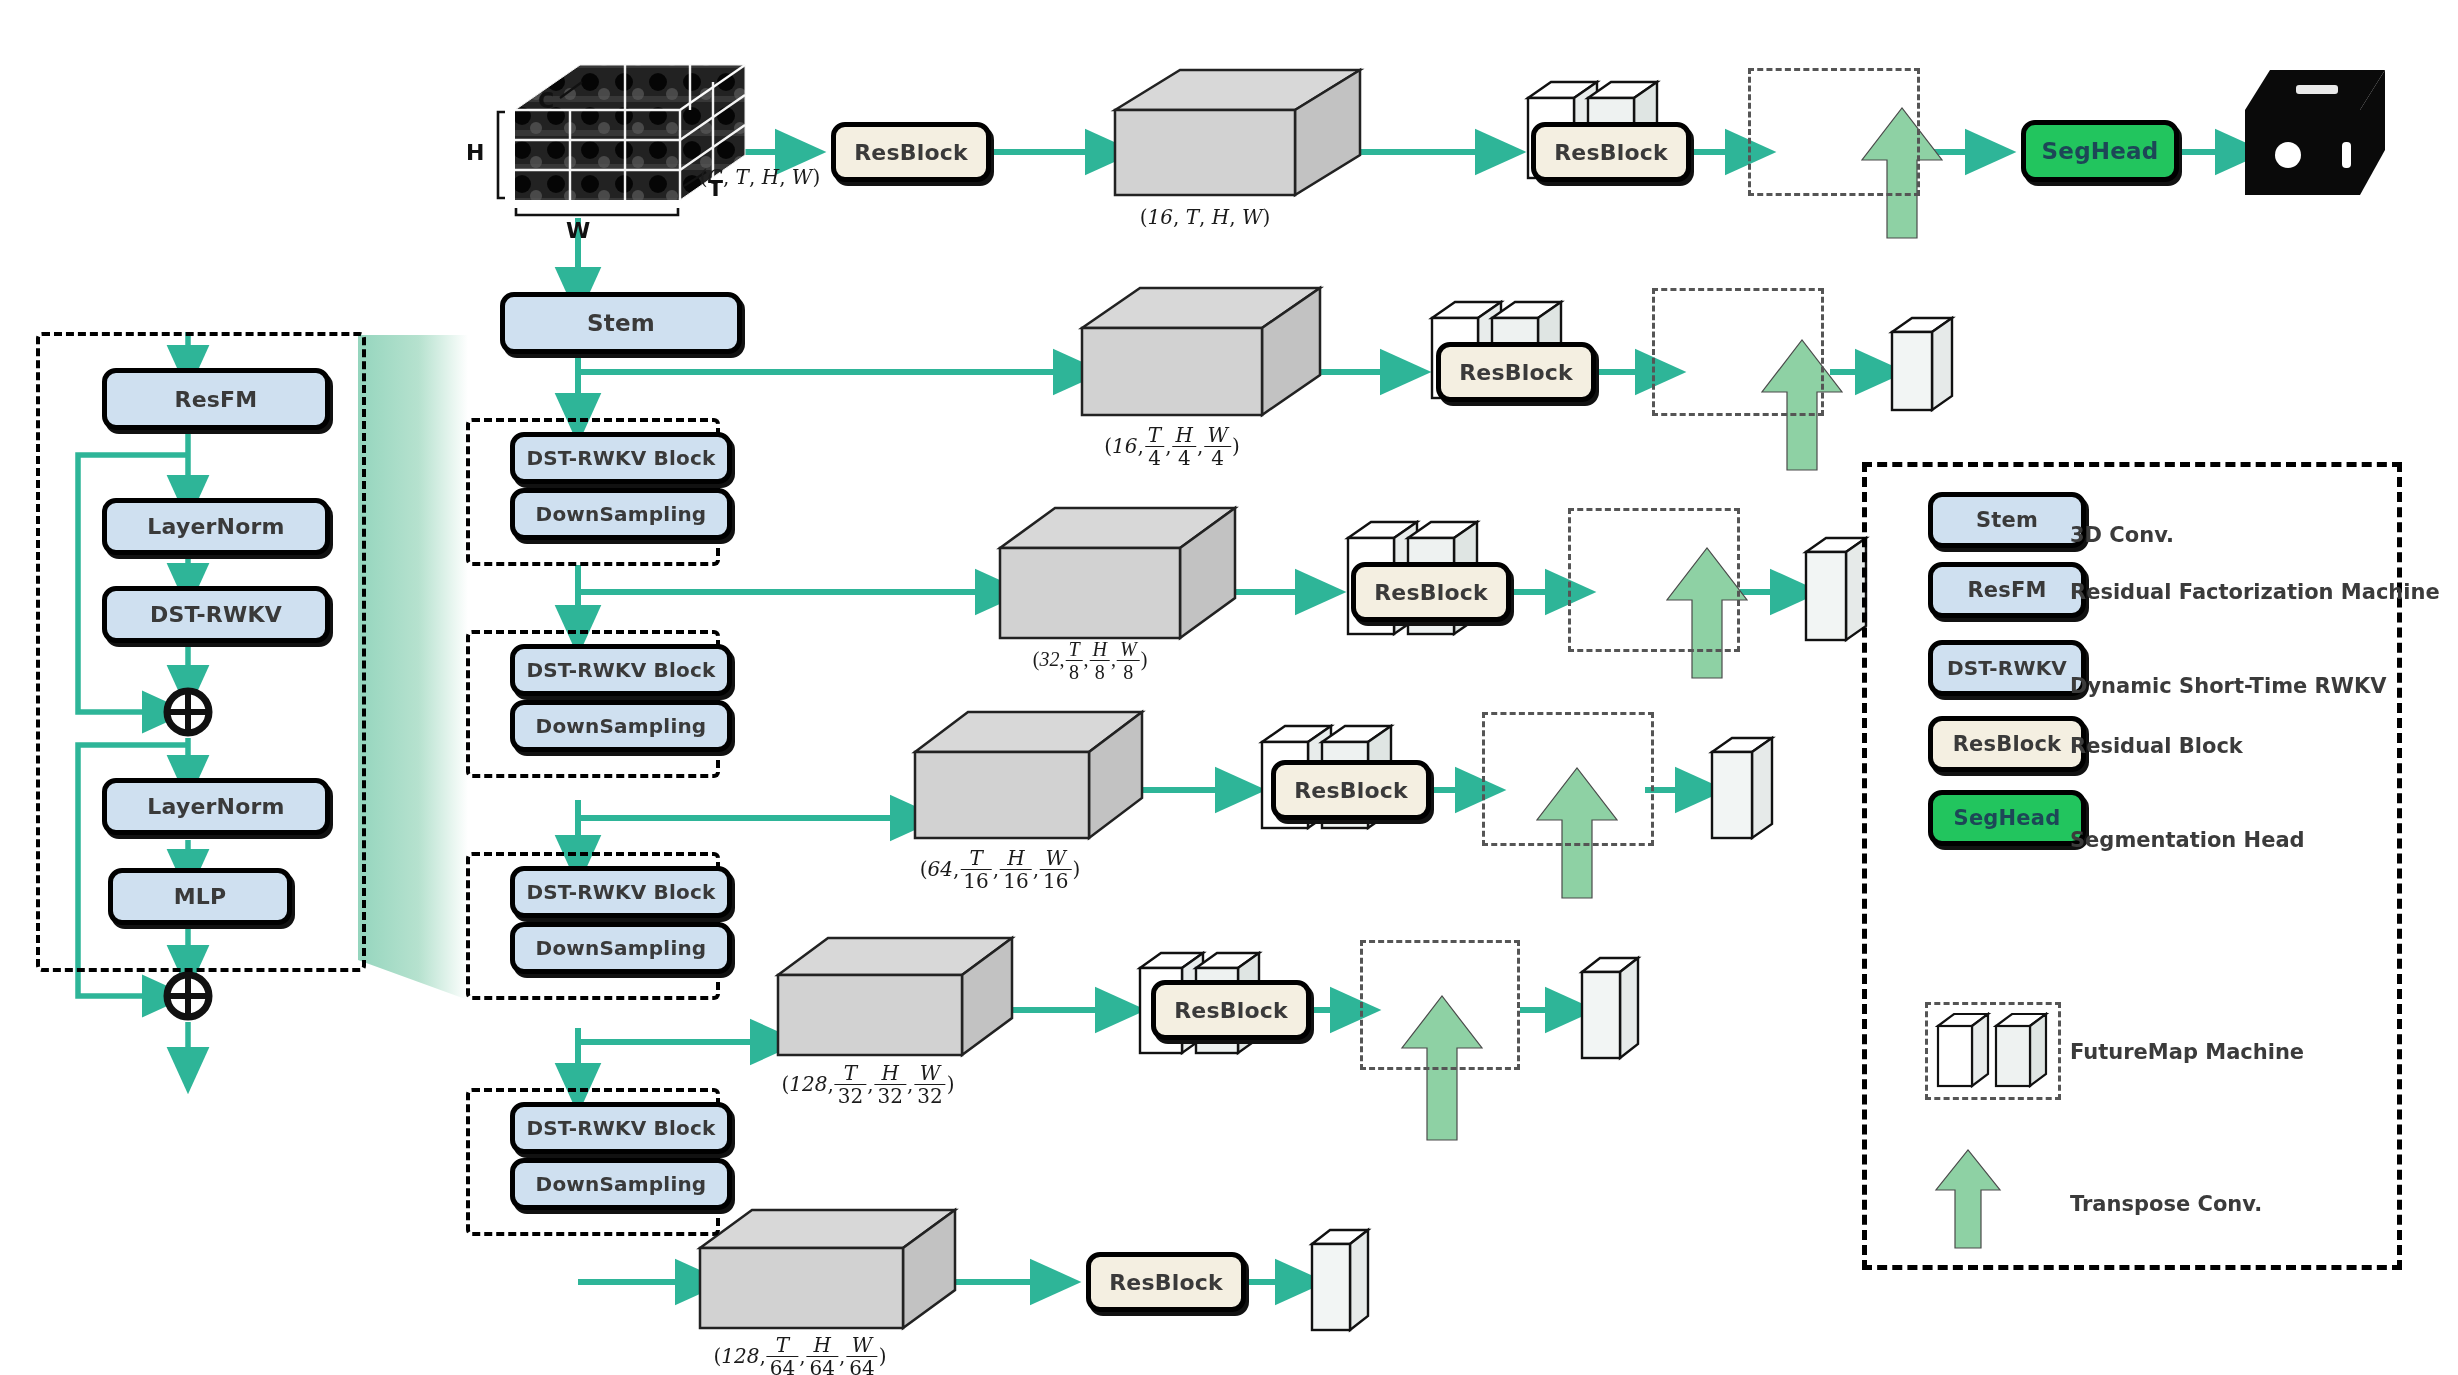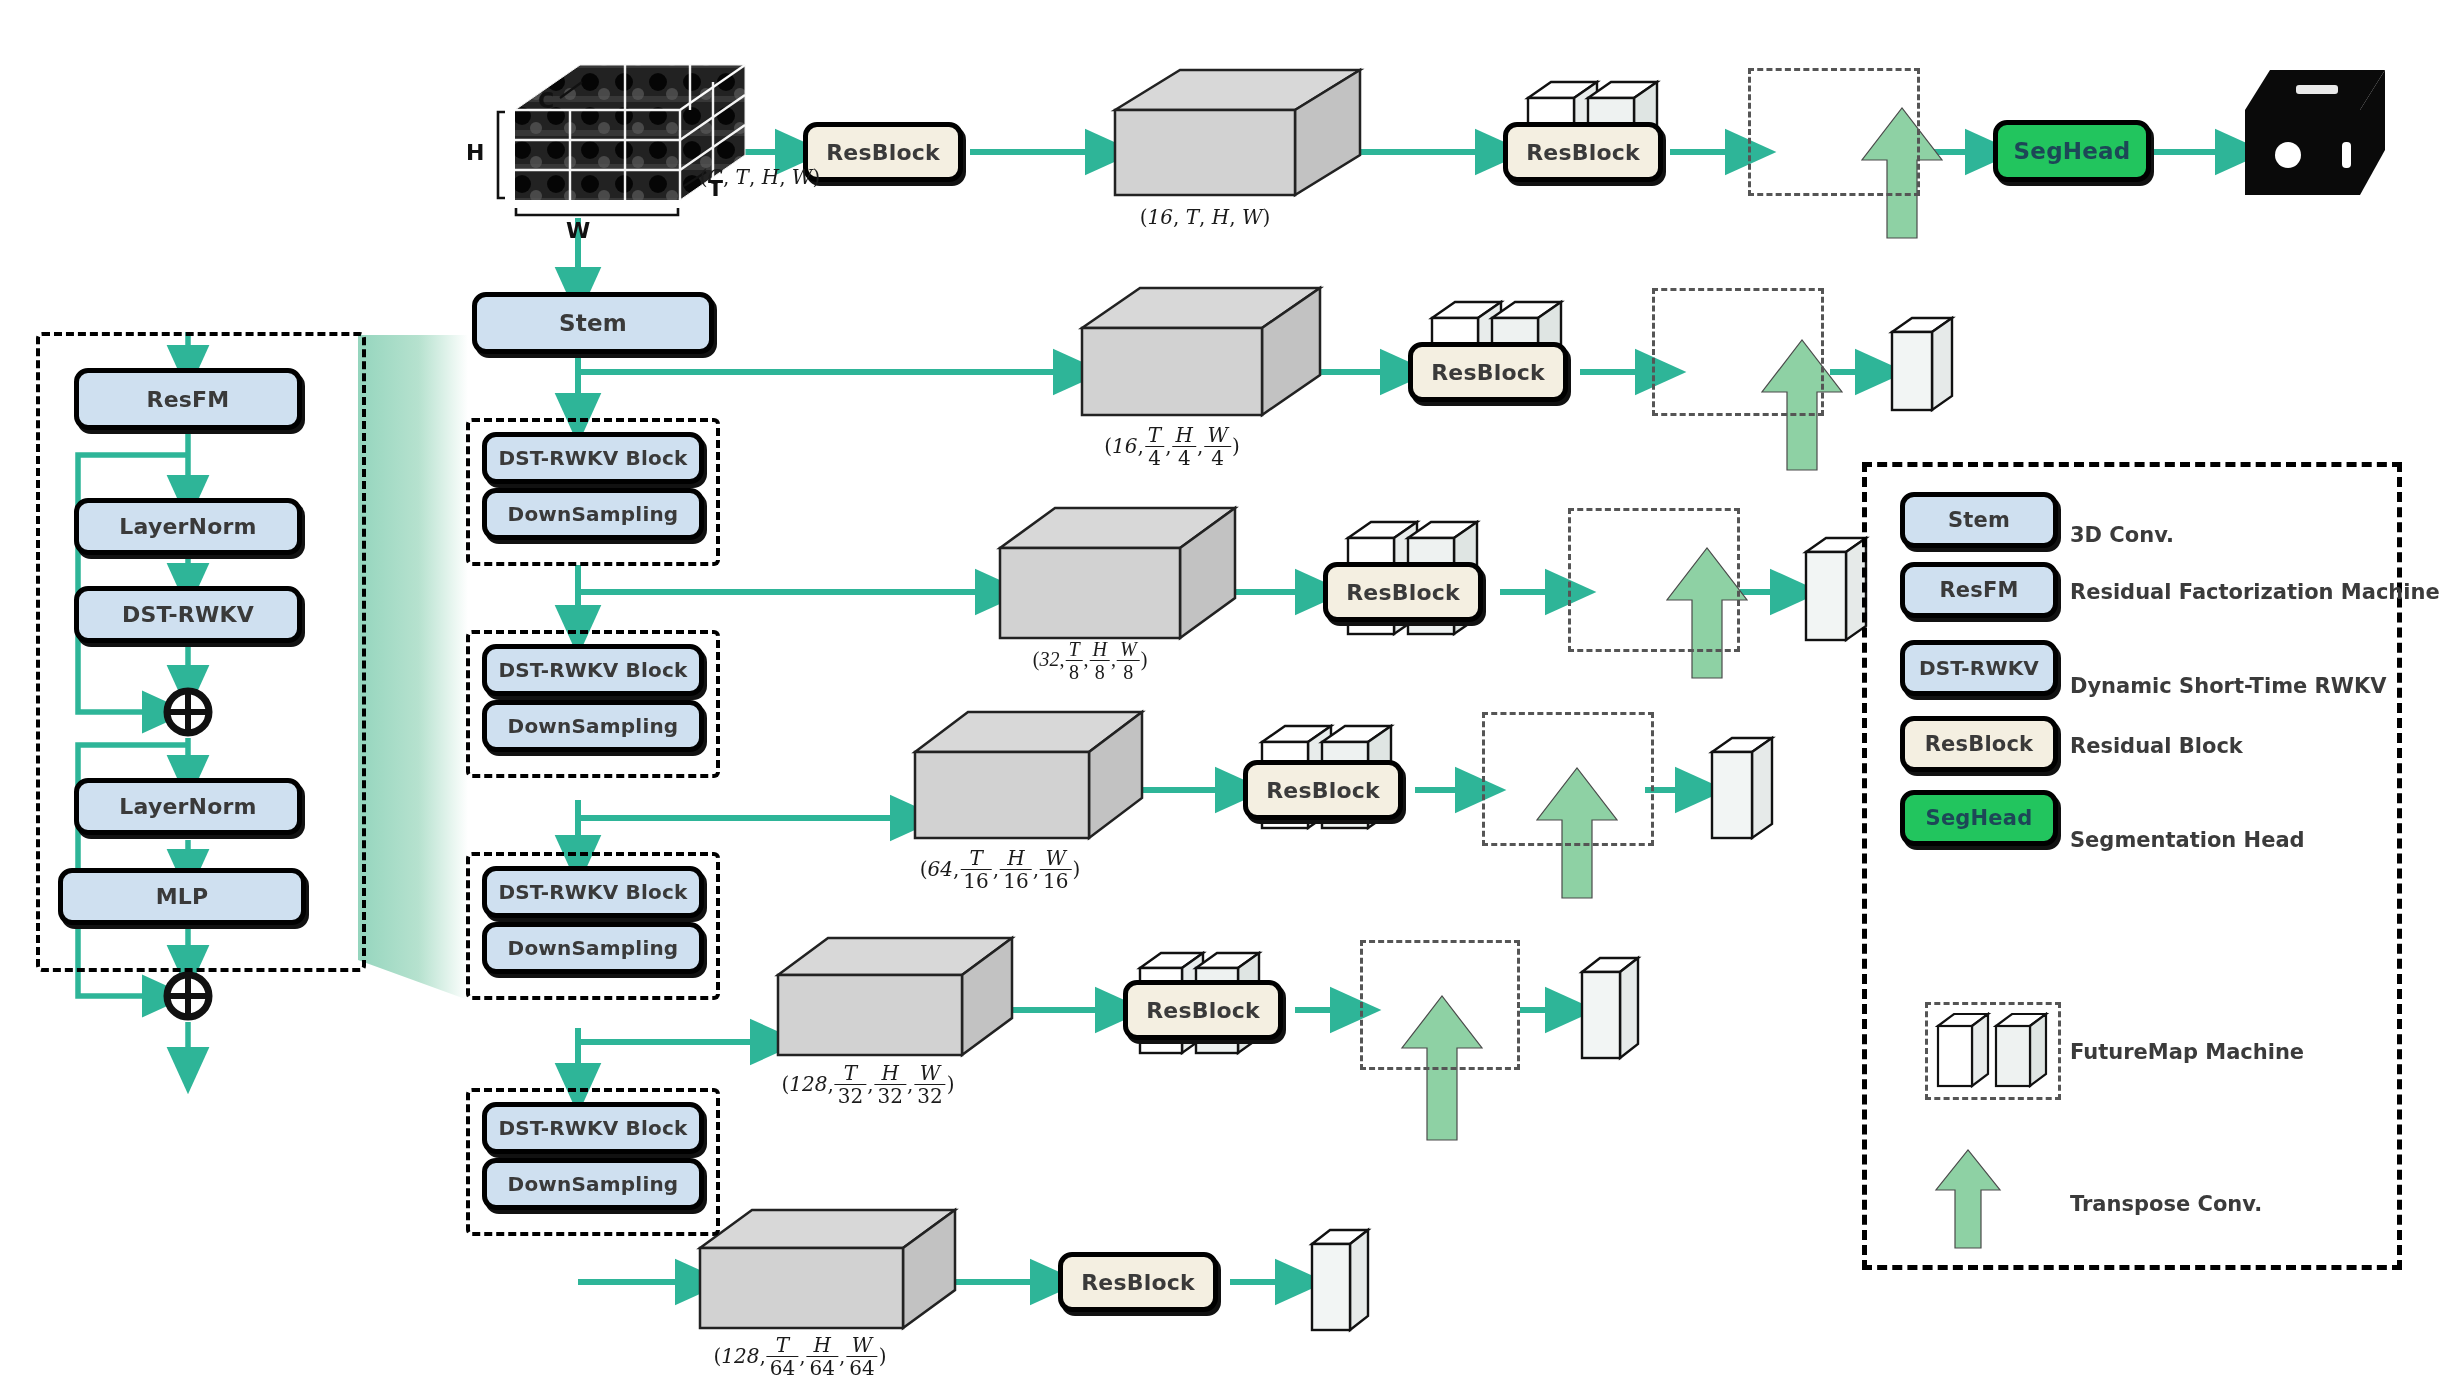--- a/index.html
+++ b/index.html
@@ -5,21 +5,21 @@
   html,body{margin:0;padding:0;background:#ffffff;}
   body{width:2458px;height:1375px;position:relative;overflow:hidden;
        font-family:"DejaVu Sans","Liberation Sans",sans-serif;}
   #stage{position:absolute;left:0;top:0;width:2458px;height:1375px;}
   svg.layer{position:absolute;left:0;top:0;width:2458px;height:1375px;overflow:visible;}
 
   
   .node{position:absolute;box-sizing:border-box;display:flex;align-items:center;
         justify-content:center;border:5px solid #000;border-radius:14px;
         box-shadow:3px 4px 0 #111;font-weight:700;color:#3a3a3a;
-        letter-spacing:.2px;white-space:nowrap;}
+        letter-spacing:.2px;white-space:nowrap;margin-left:28px;}
   .node.blue{background:#cfe0f0;}
   .node.cream{background:#f4efe1;}
   .node.cyan{background:#22c55e;color:#1d4757;}
 
   
   .dashgroup{position:absolute;box-sizing:border-box;border:4px dashed #000;
              border-radius:6px;background:transparent;}
   .dashthin{position:absolute;box-sizing:border-box;border:3px dashed #555;
             background:transparent;}
 
@@ -326,21 +326,21 @@
   </div>
   <div class="node blue" style="left:74px;top:498px;width:228px;height:57px;font-size:22px;">
     <span>LayerNorm</span>
   </div>
   <div class="node blue" style="left:74px;top:586px;width:228px;height:57px;font-size:22px;">
     <span>DST-RWKV</span>
   </div>
   <div class="node blue" style="left:74px;top:778px;width:228px;height:57px;font-size:22px;">
     <span>LayerNorm</span>
   </div>
-  <div class="node blue" style="left:58px;top:868px;width:248px;height:57px;font-size:22px;justify-content:center;">
+  <div class="node blue" style="left:80px;top:868px;width:184px;height:57px;font-size:22px;justify-content:center;">
     <span>MLP</span>
   </div>
 
   <div class="node blue" style="left:472px;top:292px;width:242px;height:62px;font-size:23px;">
     <span>Stem</span>
   </div>
 
   <div class="dashgroup" style="left:466px;top:418px;width:254px;height:148px;"></div>
   <div class="node blue" style="left:482px;top:432px;width:222px;height:52px;font-size:20px;">
     <span>DST-RWKV Block</span>

